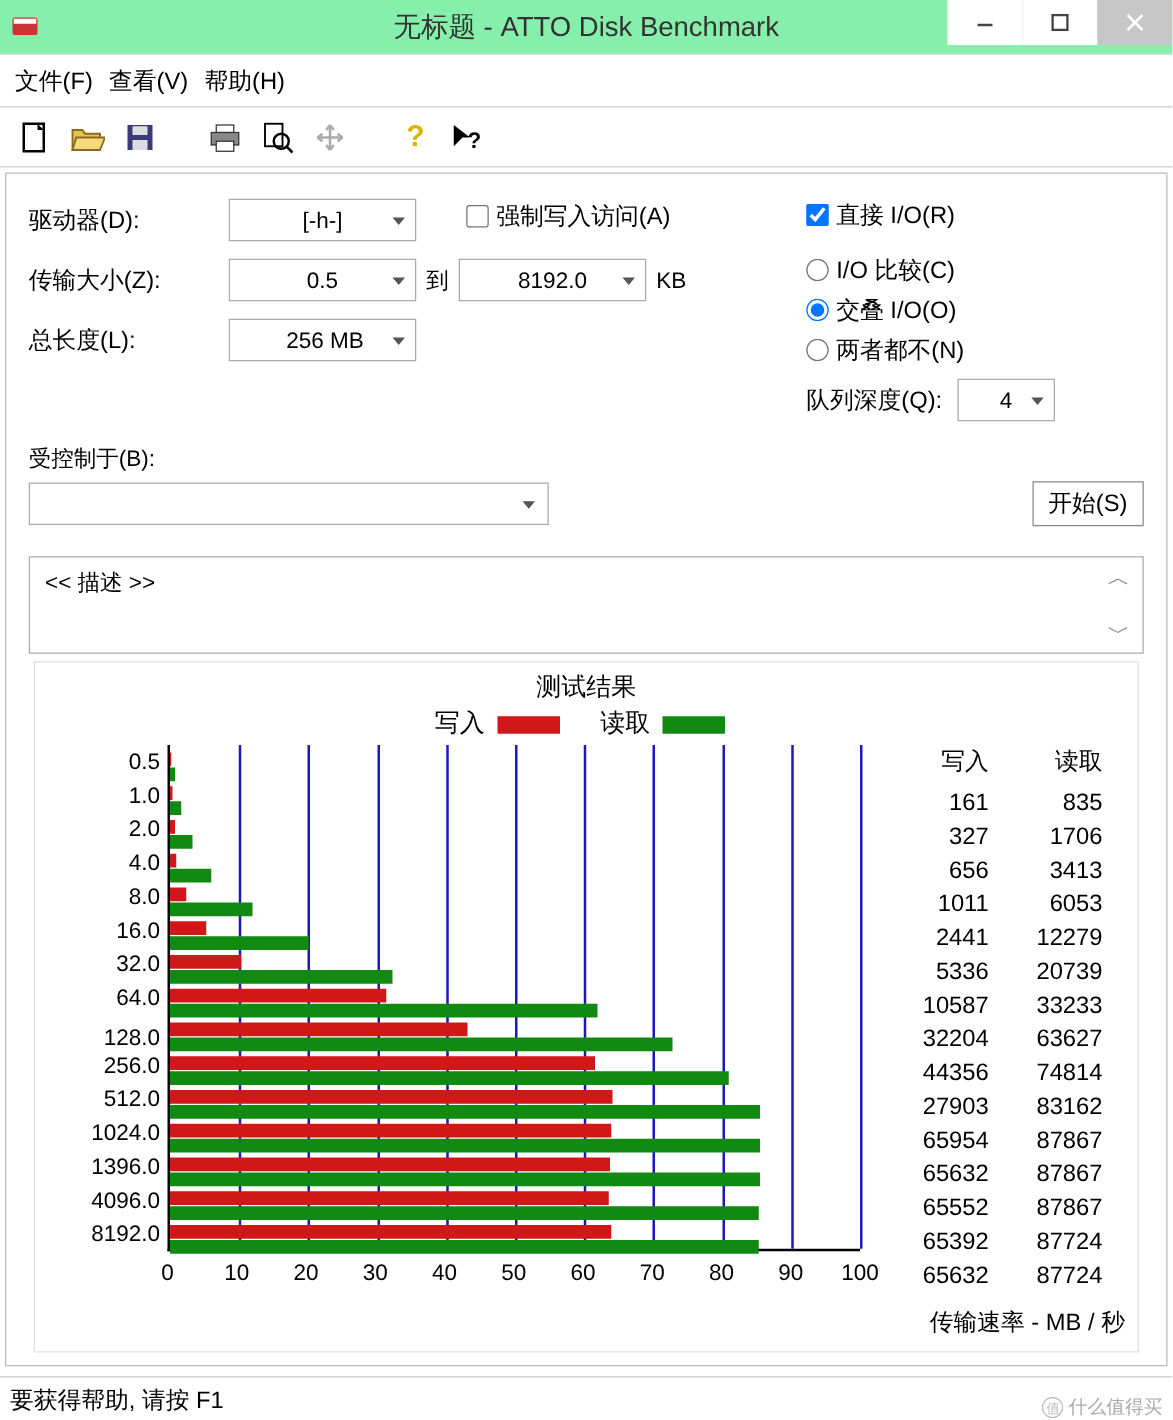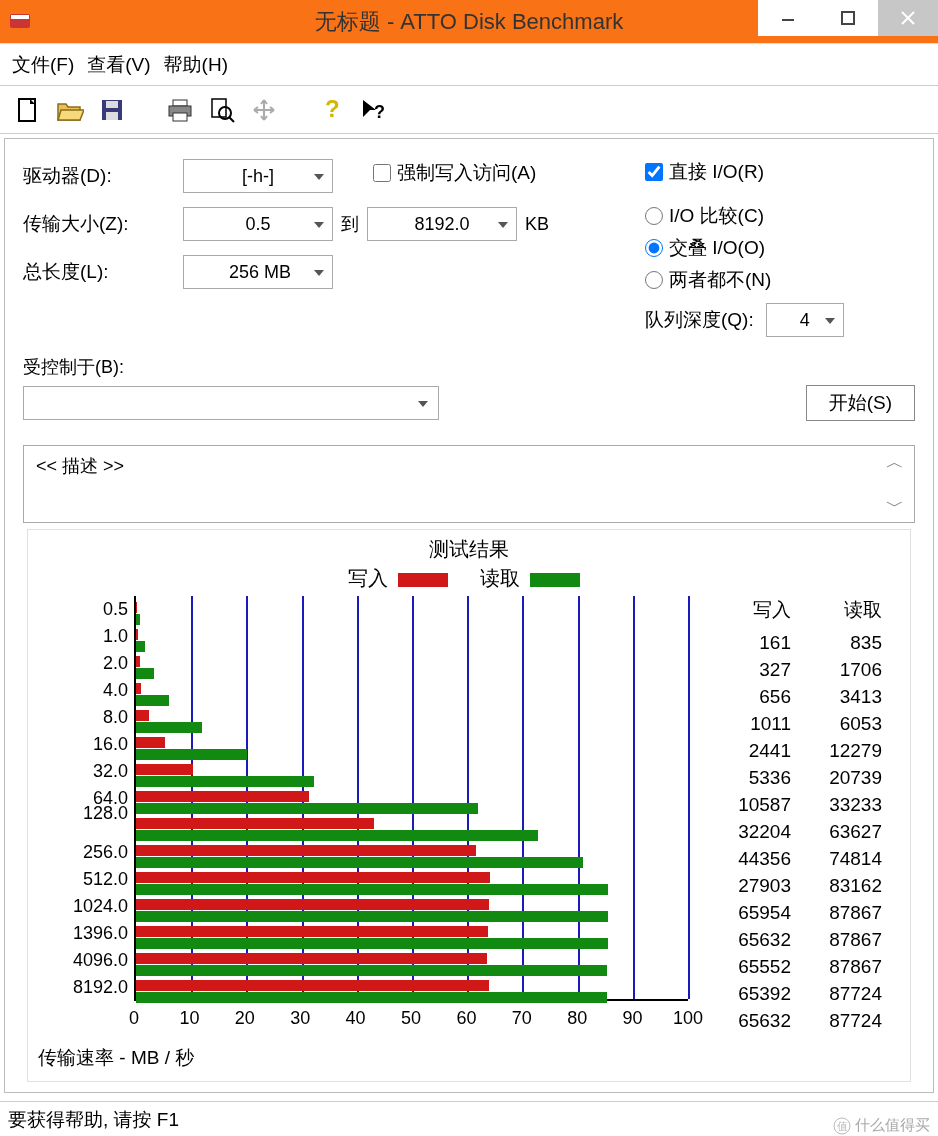--- a/index.html
+++ b/index.html
@@ -1,18 +1,18 @@
 <!DOCTYPE html>
 <html><head>
 <meta charset="utf-8">
 <style>
   * { box-sizing: border-box; margin: 0; padding: 0; }
   body { font-family: "Microsoft YaHei", SimSun, Arial, sans-serif; font-size: 18px; background: #fff; color: #000; width: 938px; }
   
-  .titlebar { height: 44px; background: #f97316; display: flex; align-items: center; padding-left: 8px; border-bottom: 1px solid #ddd; position: relative; }
+  .titlebar { height: 44px; background: #86efac; display: flex; align-items: center; padding-left: 8px; border-bottom: 1px solid #ddd; position: relative; }
   .titlebar .title { position: absolute; left: 0; right: 0; text-align: center; font-size: 22px; color: #333; }
   .titlebar .app-icon { width: 24px; height: 24px; z-index: 1; }
   .win-controls { position: absolute; right: 0; top: 0; display: flex; z-index: 1; }
   .win-btn { width: 60px; height: 36px; display: flex; align-items: center; justify-content: center; background: #fff; }
   .win-btn.close { background: #c7c7c7; color: #fff; }
   
   .menubar { height: 42px; display: flex; align-items: center; padding: 0 12px; gap: 13px; border-bottom: 1px solid #ccc; }
   .menubar span { font-size: 19px; }
   
   .toolbar { height: 48px; display: flex; align-items: center; padding: 0 14px; gap: 14px; border-bottom: 1px solid #ccc; }
@@ -30,21 +30,21 @@
   .top-area { display: flex; }
   .left-col { flex: 1; }
   .right-col { width: 270px; padding-top: 0; }
   
   input[type=checkbox], input[type=radio] { width: 18px; height: 18px; vertical-align: middle; margin-right: 6px; }
   .chk-row { display: flex; align-items: center; margin-bottom: 6px; font-size: 19px; }
   
   .full-combo { width: 416px; height: 34px; border: 1px solid #aaa; position: relative; background: #fff; }
   .full-combo::after { content: ""; position: absolute; right: 10px; top: 14px; border-left: 5px solid transparent; border-right: 5px solid transparent; border-top: 6px solid #555; }
   
-  .btn { border: 1px solid #888; background: #fff; padding: 4px 22px; font-size: 19px; margin-left: 29px; }
+  .btn { border: 1px solid #888; background: #fff; padding: 4px 12px; font-size: 19px; margin-left: 29px; }
   
   .desc-box { border: 1px solid #aaa; height: 78px; margin-top: 24px; padding: 8px 12px; display: flex; align-items: flex-start; position: relative; }
   .desc-box .scroll { position: absolute; right: 4px; top: 4px; bottom: 4px; width: 24px; display: flex; flex-direction: column; justify-content: space-between; color: #888; }
   
   .results { border: 1px solid #e0e0e0; margin: 6px 4px 0 4px; padding: 6px 10px 10px 10px; }
   .results-title { text-align: center; font-size: 20px; }
   .legend { text-align: center; font-size: 20px; margin: 2px 0 4px 0; }
   .leg-box { display: inline-block; width: 50px; height: 14px; vertical-align: middle; margin: 0 10px; }
   .red { background: #d01818; }
   .green { background: #128a12; }
@@ -53,21 +53,21 @@
   .chart-left { width: 680px; position: relative; }
   .chart-grid { position: absolute; left: 96px; top: 0; right: 30px; bottom: 36px; border-left: 2px solid #000; border-bottom: 2px solid #000; }
   .grid-line { position: absolute; top: 0; bottom: 0; width: 2px; background: #1a1aba; }
   .bars { position: absolute; left: 98px; top: 4px; right: 32px; }
   .bar-row { height: 27px; position: relative; }
   .bar-w { position: absolute; top: 2px; height: 11px; background: #d01818; left: 0; }
   .bar-r { position: absolute; top: 14px; height: 11px; background: #128a12; left: 0; }
   .y-label { position: absolute; left: 0; width: 90px; text-align: right; font-size: 18px; }
   .x-axis { position: absolute; bottom: 0; left: 96px; right: 30px; height: 36px; }
   .x-tick { position: absolute; bottom: 14px; transform: translateX(-50%); font-size: 18px; }
-  .x-title { text-align: left; font-size: 19px; margin-top: 2px; }
+  .x-title { text-align: right; font-size: 19px; margin-top: 2px; }
   
   .data-cols { flex: 1; display: flex; font-size: 19px; }
   .data-col { flex: 1; text-align: right; padding-right: 18px; }
   .data-col .hdr { margin-bottom: 6px; }
   .data-col div { line-height: 27px; }
   
   .statusbar { height: 36px; border-top: 1px solid #ccc; display: flex; align-items: center; padding: 0 8px; font-size: 19px; margin-top: 8px; position: relative; }
   .watermark { position: absolute; right: 8px; bottom: 2px; font-size: 15px; color: #aaa; display: flex; align-items: center; gap: 4px; }
 </style>
 </head>
@@ -323,21 +323,21 @@
             </div>
           </div>
           <div class="y-label" style="top:3px">0.5</div>
           <div class="y-label" style="top:30px">1.0</div>
           <div class="y-label" style="top:57px">2.0</div>
           <div class="y-label" style="top:84px">4.0</div>
           <div class="y-label" style="top:111px">8.0</div>
           <div class="y-label" style="top:138px">16.0</div>
           <div class="y-label" style="top:165px">32.0</div>
           <div class="y-label" style="top:192px">64.0</div>
-          <div class="y-label" style="top:207px">128.0</div>
+          <div class="y-label" style="top:224px">128.0</div>
           <div class="y-label" style="top:246px">256.0</div>
           <div class="y-label" style="top:273px">512.0</div>
           <div class="y-label" style="top:300px">1024.0</div>
           <div class="y-label" style="top:327px">1396.0</div>
           <div class="y-label" style="top:354px">4096.0</div>
           <div class="y-label" style="top:381px">8192.0</div>
           <div class="x-axis">
             <div class="x-tick" style="left:0%">0</div>
             <div class="x-tick" style="left:10%">10</div>
             <div class="x-tick" style="left:20%">20</div>

